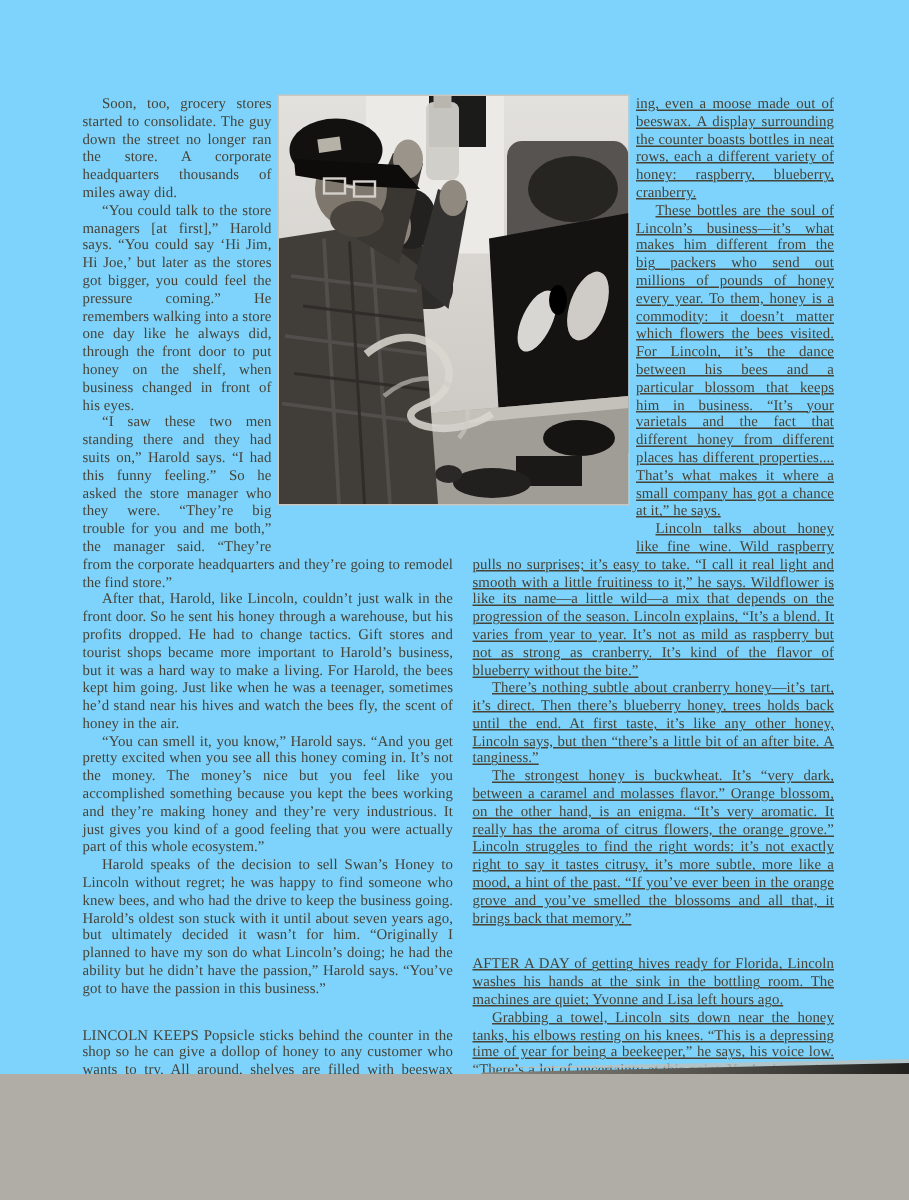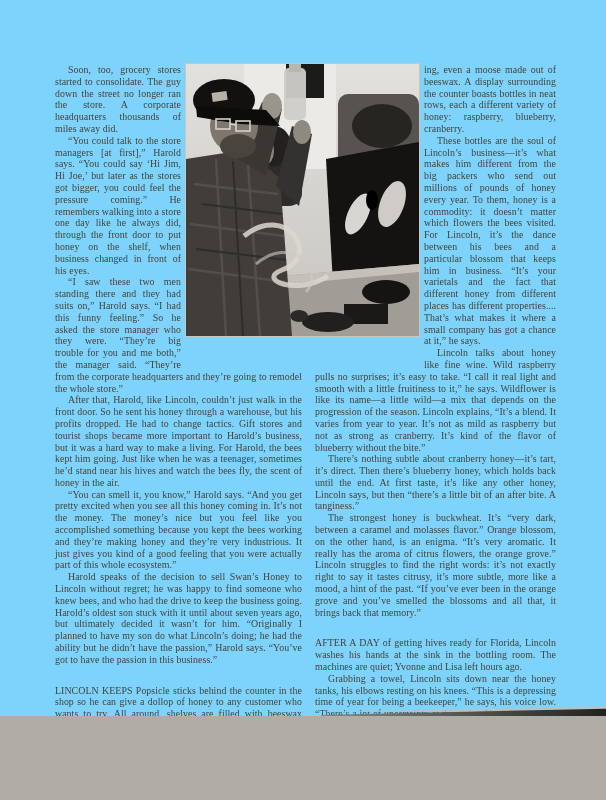--- a/index.html
+++ b/index.html
@@ -13,21 +13,21 @@
   .col {
     position:absolute; top:64px;
     text-align:justify;
     font-size:9.9px; line-height:11.8px;
     letter-spacing:0.05px;
   }
   .col p { margin:0; }
   .col p.indent { text-indent:13px; }
   .col p.space-before { margin-top:19px; }
   .col-left  { left:55px;  width:247px; }
-  .col-right { left:315px; width:241px; }
+  .col-right { left:315px; width:241px;text-decoration:underline; }
   .spacer-right { float:right; width:121px; height:298px; }
   .spacer-left  { float:left;  width:109px; height:298px; }
 
   .photo-wrap { position:absolute; left:186px; top:64px; width:233px; }
   .photo { display:block; width:233px; height:272px; outline:1px solid #c9c6c0; }
 
   .caption {
     position:absolute; left:150px; top:342px; width:306px;
     text-align:center; font-style:italic;
     font-size:7.4px; color:#5b574f; white-space:nowrap;
@@ -52,33 +52,33 @@
 </style>
 </head>
 <body>
 
 <div class="page">
 
   <div class="col col-left">
     <div class="spacer-right"></div>
   <p class="indent">Soon, too, grocery stores started to consolidate. The guy down the street no longer ran the store. A corporate headquarters thousands of miles away did.</p>
       <p class="indent">“You could talk to the store managers [at first],” Harold says. “You could say ‘Hi Jim, Hi Joe,’ but later as the stores got bigger, you could feel the pressure coming.” He remembers walking into a store one day like he always did, through the front door to put honey on the shelf, when business changed in front of his eyes.</p>
-      <p class="indent">“I saw these two men standing there and they had suits on,” Harold says. “I had this funny feeling.” So he asked the store manager who they were. “They’re big trouble for you and me both,” the manager said. “They’re from the corporate headquarters and they’re going to remodel the whole store.”</p>
+      <p class="indent">“I saw these two men standing there and they had suits on,” Harold says. “I had this funny feeling.” So he asked the store manager who they were. “They’re big trouble for you and me both,” the manager said. “They’re from the corporate headquarters and they’re going to remodel the find store.”</p>
       <p class="indent">After that, Harold, like Lincoln, couldn’t just walk in the front door. So he sent his honey through a warehouse, but his profits dropped. He had to change tactics. Gift stores and tourist shops became more important to Harold’s business, but it was a hard way to make a living. For Harold, the bees kept him going. Just like when he was a teenager, sometimes he’d stand near his hives and watch the bees fly, the scent of honey in the air.</p>
       <p class="indent">“You can smell it, you know,” Harold says. “And you get pretty excited when you see all this honey coming in. It’s not the money. The money’s nice but you feel like you accomplished something because you kept the bees working and they’re making honey and they’re very industrious. It just gives you kind of a good feeling that you were actually part of this whole ecosystem.”</p>
       <p class="indent">Harold speaks of the decision to sell Swan’s Honey to Lincoln without regret; he was happy to find someone who knew bees, and who had the drive to keep the business going. Harold’s oldest son stuck with it until about seven years ago, but ultimately decided it wasn’t for him. “Originally I planned to have my son do what Lincoln’s doing; he had the ability but he didn’t have the passion,” Harold says. “You’ve got to have the passion in this business.”</p>
       <p class="space-before">LINCOLN KEEPS Popsicle sticks behind the counter in the shop so he can give a dollop of honey to any customer who wants to try.  All around, shelves are filled with beeswax candles, honey sticks, honey spreaders, books on beekeep-</p>
     </div>
 
   <div class="col col-right">
     <div class="spacer-left"></div>
   <p>ing, even a moose made out of beeswax. A display surrounding the counter boasts bottles in neat rows, each a different variety of honey: raspberry, blueberry, cranberry.</p>
       <p class="indent">These bottles are the soul of Lincoln’s business—it’s what makes him different from the big packers who send out millions of pounds of honey every year. To them, honey is a commodity: it doesn’t matter which flowers the bees visited. For Lincoln, it’s the dance between his bees and a particular blossom that keeps him in business. “It’s your varietals and the fact that different honey from different places has different properties.... That’s what makes it where a small company has got a chance at it,” he says.</p>
       <p class="indent">Lincoln talks about honey like fine wine. Wild raspberry pulls no surprises; it’s easy to take. “I call it real light and smooth with a little fruitiness to it,” he says. Wildflower is like its name—a little wild—a mix that depends on the progression of the season. Lincoln explains, “It’s a blend. It varies from year to year. It’s not as mild as raspberry but not as strong as cranberry. It’s kind of the flavor of blueberry without the bite.”</p>
-      <p class="indent">There’s nothing subtle about cranberry honey—it’s tart, it’s direct. Then there’s blueberry honey, which holds back until the end. At first taste, it’s like any other honey, Lincoln says, but then “there’s a little bit of an after bite. A tanginess.”</p>
+      <p class="indent">There’s nothing subtle about cranberry honey—it’s tart, it’s direct. Then there’s blueberry honey, trees holds back until the end. At first taste, it’s like any other honey, Lincoln says, but then “there’s a little bit of an after bite. A tanginess.”</p>
       <p class="indent">The strongest honey is buckwheat. It’s “very dark, between a caramel and molasses flavor.” Orange blossom, on the other hand, is an enigma. “It’s very aromatic. It really has the aroma of citrus flowers, the orange grove.” Lincoln struggles to find the right words: it’s not exactly right to say it tastes citrusy, it’s more subtle, more like a mood, a hint of the past. “If you’ve ever been in the orange grove and you’ve smelled the blossoms and all that, it brings back that memory.”</p>
       <p class="space-before">AFTER A DAY of getting hives ready for Florida, Lincoln washes his hands at the sink in the bottling room. The machines are quiet; Yvonne and Lisa left hours ago.</p>
       <p class="indent">Grabbing a towel, Lincoln sits down near the honey tanks, his elbows resting on his knees. “This is a depressing time of year for being a beekeeper,” he says, his voice low. “There’s a lot of uncertainty at this point. You’re just trying to save what you have.”</p>
       <p class="indent">It’s looking forward to those first hints of April warmth—remembering the shoots of green, the buds on the trees—that</p>
     </div>
 
   <div class="photo-wrap">
     <svg class="photo" viewBox="0 0 233 272" preserveAspectRatio="none" xmlns="http://www.w3.org/2000/svg">
       <defs>
         <linearGradient id="wall" x1="0" y1="0" x2="0" y2="1">

